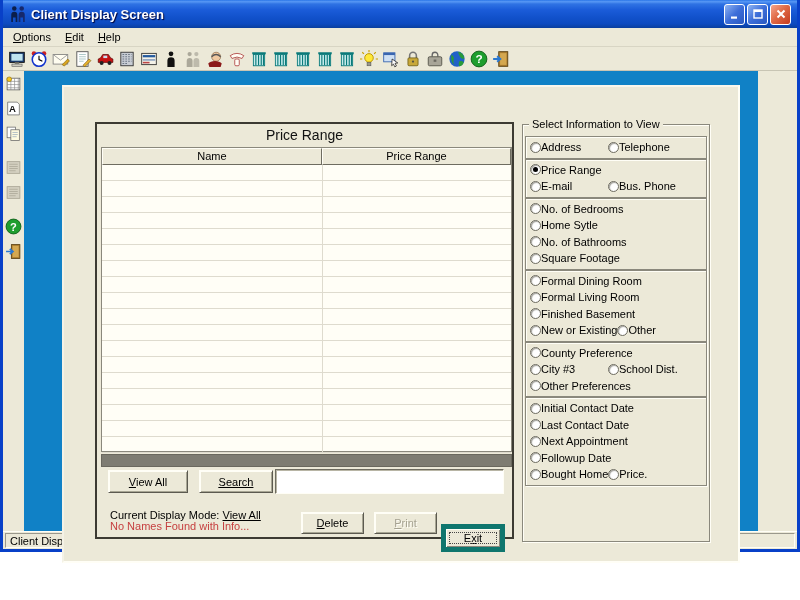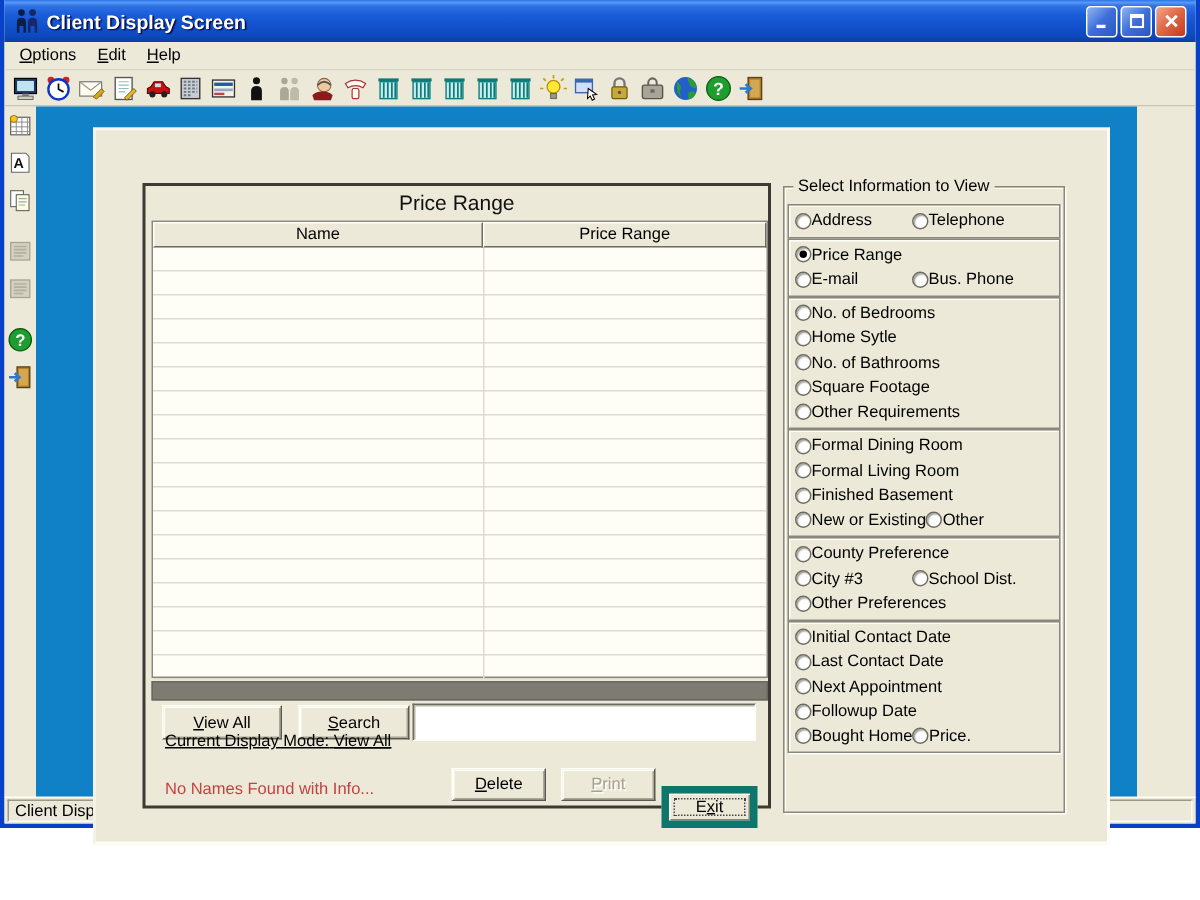--- a/index.html
+++ b/index.html
@@ -54,25 +54,25 @@
   .grid-body::after{content:'';position:absolute;left:220px;top:0;bottom:0;width:1px;background:var(--grid-line);}
   .grid-row{height:16px;border-bottom:1px solid var(--grid-line);}
   .grid-scrollbar{position:absolute;left:4px;top:330px;width:411px;height:13px;background:#7e7c72;
     border:1px solid #6a685e;}
   
   .btn{background:var(--beige);font-size:11px;color:#000;
     border:1px solid;border-color:#fffef6 #5c5a50 #5c5a50 #fffef6;
     box-shadow:inset 1px 1px 0 #fffef6,inset -1px -1px 0 #a8a694;}
   .btn u{text-decoration:underline;}
   .btn-viewall{position:absolute;left:11px;top:346px;width:80px;height:23px;}
-  .btn-search{position:absolute;left:102px;top:346px;width:74px;height:23px;}
+  .btn-search{position:absolute;left:102px;top:346px;width:74px;height:23px;text-decoration:underline;}
   .search-input{position:absolute;left:178px;top:345px;width:229px;height:25px;background:#fff;
     border:1px solid;border-color:#6e6c60 #fffef6 #fffef6 #6e6c60;
     box-shadow:inset 1px 1px 0 #b8b5a5;font-size:12px;padding:0 3px;}
-  .mode-line{position:absolute;left:13px;top:364px;font-size:11px;color:#000;text-decoration:underline;}
+  .mode-line{position:absolute;left:13px;top:385px;font-size:11px;color:#000;}
   .mode-line .ul{text-decoration:underline;}
   .warn-line{position:absolute;left:13px;top:396px;font-size:11px;color:var(--red-text);}
   .btn-delete{position:absolute;left:204px;top:388px;width:63px;height:22px;}
   .btn-print{position:absolute;left:277px;top:388px;width:63px;height:22px;color:#a5a291;
     text-shadow:1px 1px 0 #fffef6;}
   .btn-exit{position:absolute;left:344px;top:400px;width:64px;height:28px;border:5px solid #0f766e;
     background:var(--beige);font-size:11px;
     box-shadow:inset 1px 1px 0 #fffef6,inset -1px -1px 0 #8a887c;}
   .btn-exit::after{content:'';position:absolute;inset:3px;border:1px dotted #444;pointer-events:none;}
   
@@ -448,26 +448,20 @@
                     <span class="radio"></span>
                     <span class="radio-label">No. of Bathrooms</span>
                   </div>
                 </div>
                 <div class="radio-row">
                   <div class="radio-cell">
                     <span class="radio"></span>
                     <span class="radio-label">Square Footage</span>
                   </div>
                 </div>
-                <div class="radio-row">
-                  <div class="radio-cell">
-                    <span class="radio"></span>
-                    <span class="radio-label">Other Requirements</span>
-                  </div>
-                </div>
               </div>
               <div class="info-section">
                 <div class="radio-row">
                   <div class="radio-cell">
                     <span class="radio"></span>
                     <span class="radio-label">Formal Dining Room</span>
                   </div>
                 </div>
                 <div class="radio-row">
                   <div class="radio-cell">

